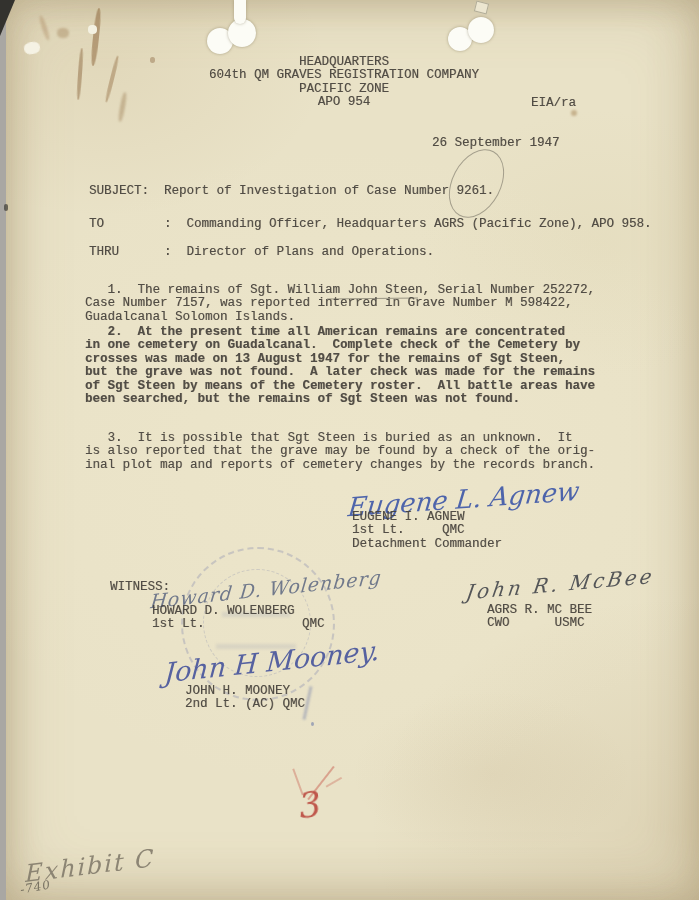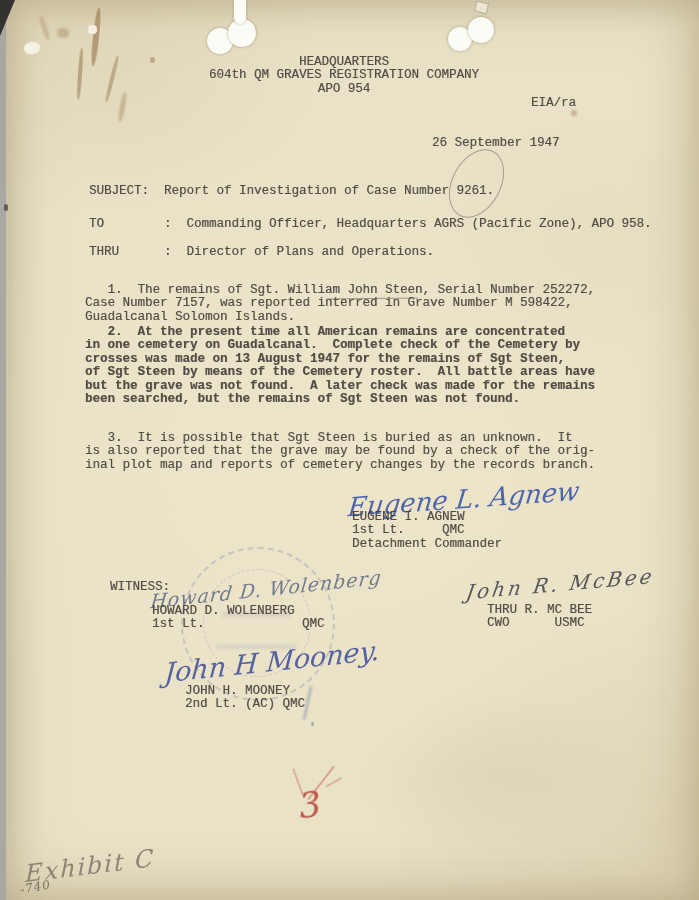--- a/index.html
+++ b/index.html
@@ -68,20 +68,21 @@
 <div class="hole" style="left:207px;top:28px;width:26px;height:26px;"></div>
 <div class="hole" style="left:228px;top:19px;width:28px;height:28px;"></div>
 <div style="position:absolute;left:234px;top:0;width:12px;height:24px;background:#fcfcf6;border-radius:0 0 6px 6px;box-shadow:0 0 3px rgba(120,110,80,.5);"></div>
 <div class="hole" style="left:448px;top:27px;width:24px;height:24px;"></div>
 <div class="hole" style="left:468px;top:17px;width:26px;height:26px;"></div>
 <div style="position:absolute;left:475px;top:2px;width:11px;height:9px;border:1px solid rgba(130,125,105,.55);background:#ece6d0;transform:rotate(14deg);"></div>
 
 <div style="position:absolute;left:6px;top:56px;width:676px;text-align:center;">
   <div class="tw" style="position:static;">HEADQUARTERS</div>
   <div class="tw" style="position:static;">604th QM GRAVES REGISTRATION COMPANY</div>
+  <div class="tw" style="position:static;">PACIFIC ZONE</div>
   <div class="tw" style="position:static;">APO 954</div>
 </div>
 <div class="tw" style="left:531px;top:97px;">EIA/ra</div>
 <div class="tw" style="left:432px;top:137px;">26 September 1947</div>
 
 <div style="position:absolute;left:452px;top:147px;width:47px;height:71px;border:1.6px solid rgba(95,92,82,.5);border-radius:50%;transform:rotate(28deg);"></div>
 
 <div class="tw" style="left:89px;top:185px;">SUBJECT:  Report of Investigation of Case Number 9261.</div>
 <div class="tw" style="left:89px;top:218px;">TO        :  Commanding Officer, Headquarters AGRS (Pacific Zone), APO 958.</div>
 <div class="tw" style="left:89px;top:246px;">THRU      :  Director of Plans and Operations.</div>
@@ -90,22 +91,22 @@
   <div class="tw" style="position:static;">   1.  The remains of Sgt. William John Steen, Serial Number 252272,</div>
   <div class="tw" style="position:static;">Case Number 7157, was reported interred in Grave Number M 598422,</div>
   <div class="tw" style="position:static;">Guadalcanal Solomon Islands.</div>
 </div>
 <div class="pline" style="left:327px;top:298px;width:91px;height:1.4px;transform:rotate(-.6deg);"></div>
 
 <div style="position:absolute;left:85px;top:326px;font-weight:bold;">
   <div class="tw" style="position:static;">   2.  At the present time all American remains are concentrated</div>
   <div class="tw" style="position:static;">in one cemetery on Guadalcanal.  Complete check of the Cemetery by</div>
   <div class="tw" style="position:static;">crosses was made on 13 August 1947 for the remains of Sgt Steen,</div>
+  <div class="tw" style="position:static;">but the grave was not found.  A later check was made for the remains</div>
   <div class="tw" style="position:static;">of Sgt Steen by means of the Cemetery roster.  All battle areas have</div>
-  <div class="tw" style="position:static;">but the grave was not found.  A later check was made for the remains</div>
   <div class="tw" style="position:static;">been searched, but the remains of Sgt Steen was not found.</div>
 </div>
 
 <div style="position:absolute;left:85px;top:432px;">
   <div class="tw" style="position:static;">   3.  It is possible that Sgt Steen is buried as an unknown.  It</div>
   <div class="tw" style="position:static;">is also reported that the grave may be found by a check of the orig-</div>
   <div class="tw" style="position:static;">inal plot map and reports of cemetery changes by the records branch.</div>
 </div>
 
 <div class="hand" style="left:348px;top:484px;font-size:26px;color:#3d57a8;transform:rotate(-4deg) skewX(-10deg);opacity:.9;">Eugene L. Agnew</div>
@@ -123,21 +124,21 @@
 <div class="tw" style="left:110px;top:581px;">WITNESS:</div>
 
 <div class="hand" style="left:150px;top:578px;font-size:19px;color:#5c6781;transform:rotate(-6deg) skewX(-12deg);opacity:.85;letter-spacing:1px;">Howard D. Wolenberg</div>
 <div style="position:absolute;left:152px;top:605px;">
   <div class="tw" style="position:static;">HOWARD D. WOLENBERG</div>
   <div class="tw" style="position:static;">1st Lt.             QMC</div>
 </div>
 
 <div class="hand" style="left:466px;top:572px;font-size:20px;color:#3b3e45;transform:rotate(-5deg) skewX(-14deg);opacity:.85;letter-spacing:3px;">John R. McBee</div>
 <div style="position:absolute;left:487px;top:604px;">
-  <div class="tw" style="position:static;">THRU R. MC BEE</div>
+  <div class="tw" style="position:static;">AGRS R. MC BEE</div>
   <div class="tw" style="position:static;">CWO      USMC</div>
 </div>
 
 <div class="hand" style="left:164px;top:646px;font-size:27px;color:#46549c;transform:rotate(-6deg) skewX(-10deg);opacity:.9;">John H Mooney.</div>
 <div style="position:absolute;left:185px;top:685px;">
   <div class="tw" style="position:static;">JOHN H. MOONEY</div>
   <div class="tw" style="position:static;text-align:center;">2nd Lt. (AC) QMC</div>
 </div>
 <div style="position:absolute;left:306px;top:686px;width:3px;height:34px;background:rgba(70,90,160,.32);transform:rotate(12deg);filter:blur(1px);"></div>
 <div style="position:absolute;left:311px;top:722px;width:3px;height:4px;background:rgba(70,90,160,.45);border-radius:50%;"></div>

